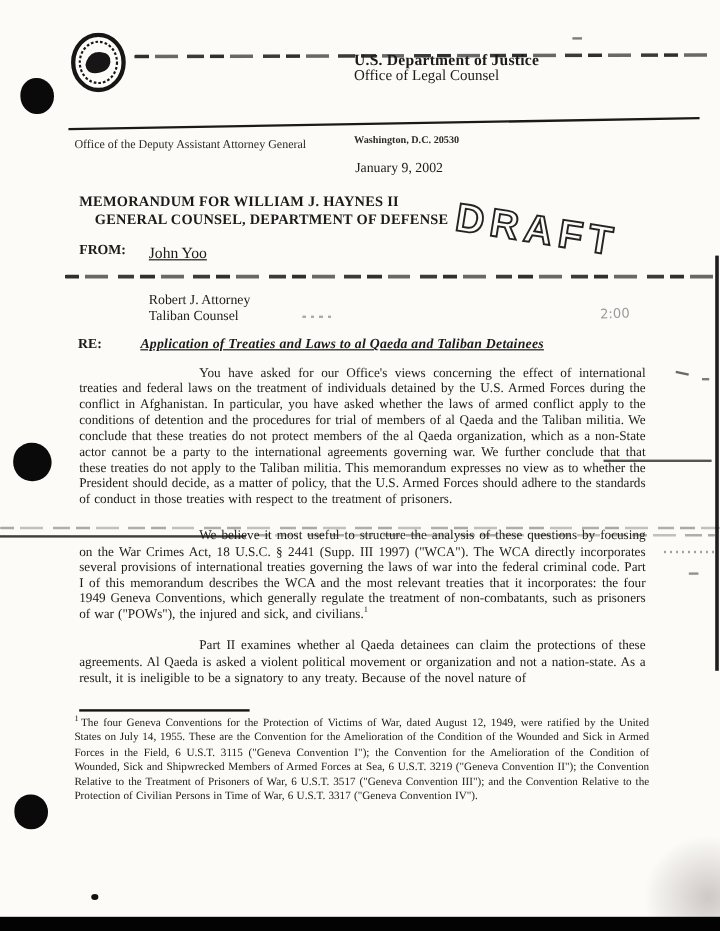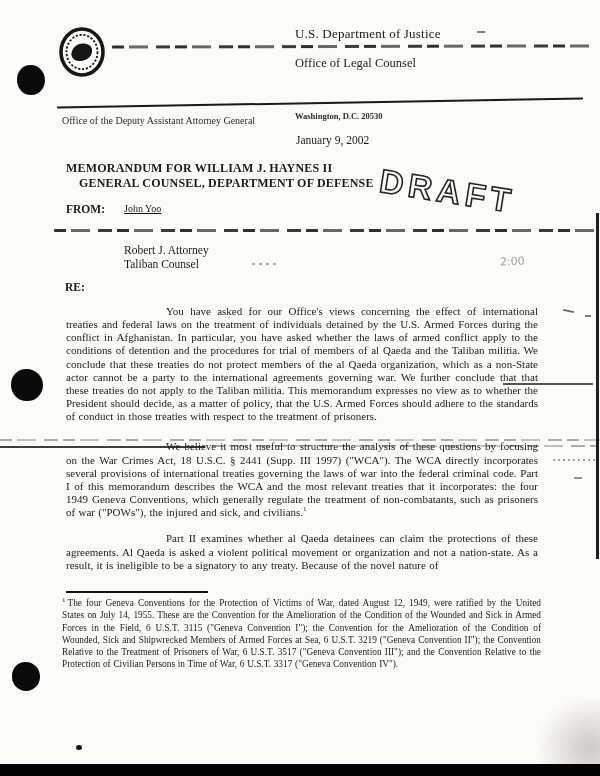--- a/index.html
+++ b/index.html
@@ -8,21 +8,21 @@
     width: 600px;
     height: 776px;
     background: #fcfbf7;
     font-family: "Liberation Serif", serif;
     color: #1b1b1b;
     overflow: hidden;
   }
   .abs { position: absolute; }
 
   
-  .dept { left:295px; top:26px; font-size:13px; font-weight:normal; letter-spacing:.2px;text-align:right; }
+  .dept { left:295px; top:42px; font-size:13px; font-weight:bold; letter-spacing:.2px;text-align:right; }
   .office { left:295px; top:56px; font-size:12.5px; }
   .division { left:62px; top:115px; font-size:10px; color:#2a2a2a;text-align:right; }
   .cityline { left:295px; top:111px; font-size:8.5px; font-weight:bold; color:#2a2a2a; }
   .dateline { left:296px; top:134px; font-size:11.5px; }
 
   .seal { left:59px; top:27px; }
 
   
   .rule-top { left:57px; top:102px; width:526px; height:2.2px; background:#1a1a1a; transform:rotate(-1deg); }
   .smudge {
@@ -35,21 +35,21 @@
   .smudge-top { left:112px; top:45px; width:478px; transform:rotate(-.15deg); }
   .smudge-mid { left:54px; top:229px; width:542px; }
   .smudge-para { left:0; top:439px; width:600px; height:2px; opacity:.4; }
   .line-left-dark { left:0; top:446px; width:205px; height:2.4px; background:#1c1c1c; opacity:.85; }
   .line-left-cont { left:212px; top:445px; width:384px; height:2px; opacity:.4; }
 
   
   .memo1 { left:66px; top:161px; font-size:12px; font-weight:bold; letter-spacing:.2px; }
   .memo2 { left:79px; top:176px; font-size:12px; font-weight:bold; letter-spacing:.2px; }
   .from-label { left:66px; top:203px; font-size:11.5px; font-weight:bold; }
-  .author1 { left:124px; top:203px; font-size:10px;text-decoration:underline; }
+  .author1 { left:124px; top:203px; font-size:13px;text-decoration:underline; }
   .title1 { left:124px; top:217px; font-size:11.5px; }
   .author2 { left:124px; top:244px; font-size:11.5px; }
   .title2 { left:124px; top:258px; font-size:11.5px; }
   .re-label { left:65px; top:281px; font-size:11.5px; font-weight:bold; }
   .subject { left:117px; top:281px; font-size:11.5px; font-weight:bold; font-style:italic;
              text-decoration: underline; letter-spacing:.2px; }
 
   .draft {
     left:383px; top:162px;
     font-family:"Liberation Sans", sans-serif;
@@ -125,20 +125,21 @@
   <div class="abs memo2">GENERAL COUNSEL, DEPARTMENT OF DEFENSE</div>
   <div class="abs draft">DRAFT</div>
   <div class="abs from-label">FROM:</div>
   <div class="abs author1">John Yoo</div>
   <div class="abs smudge smudge-mid"></div>
   <div class="abs author2">Robert J. Attorney</div>
   <div class="abs title2">Taliban Counsel</div>
   <div class="abs mark-title2"></div>
   <div class="abs faint-stamp">2:00</div>
   <div class="abs re-label">RE:</div>
+  <div class="abs subject">Application of Treaties and Laws to al Qaeda and Taliban Detainees</div>
 
   <div class="abs body-text">
     <p class="p1">You have asked for our Office's views concerning the effect of international treaties and federal laws on the treatment of individuals detained by the U.S. Armed Forces during the conflict in Afghanistan.  In particular, you have asked whether the laws of armed conflict apply to the conditions of detention and the procedures for trial of members of al Qaeda and the Taliban militia.  We conclude that these treaties do not protect members of the al Qaeda organization, which as a non-State actor cannot be a party to the international agreements governing war.  We further conclude that that these treaties do not apply to the Taliban militia. This memorandum expresses no view as to whether the President should decide, as a matter of policy, that the U.S. Armed Forces should adhere to the standards of conduct in those treaties with respect to the treatment of prisoners.</p>
     <p class="p2"><span>We believe it most useful to structure the analysis of these questions by focusing on the War Crimes Act, 18 U.S.C. § 2441 (Supp. III 1997) ("WCA").  The WCA directly incorporates several provisions of international treaties governing the laws of war into the federal criminal code.  Part I of this memorandum describes the WCA and the most relevant treaties that it incorporates: the four 1949 Geneva Conventions, which generally regulate the treatment of non-combatants, such as prisoners of war ("POWs"), the injured and sick, and civilians.</span><sup>1</sup></p>
     <p class="p3">Part II examines whether al Qaeda detainees can claim the protections of these agreements.  Al Qaeda is asked a violent political movement or organization and not a nation-state.  As a result, it is ineligible to be a signatory to any treaty.  Because of the novel nature of</p>
   </div>
 
   <div class="abs smudge smudge-para"></div>
   <div class="abs line-left-dark"></div>
   <div class="abs smudge line-left-cont"></div>

